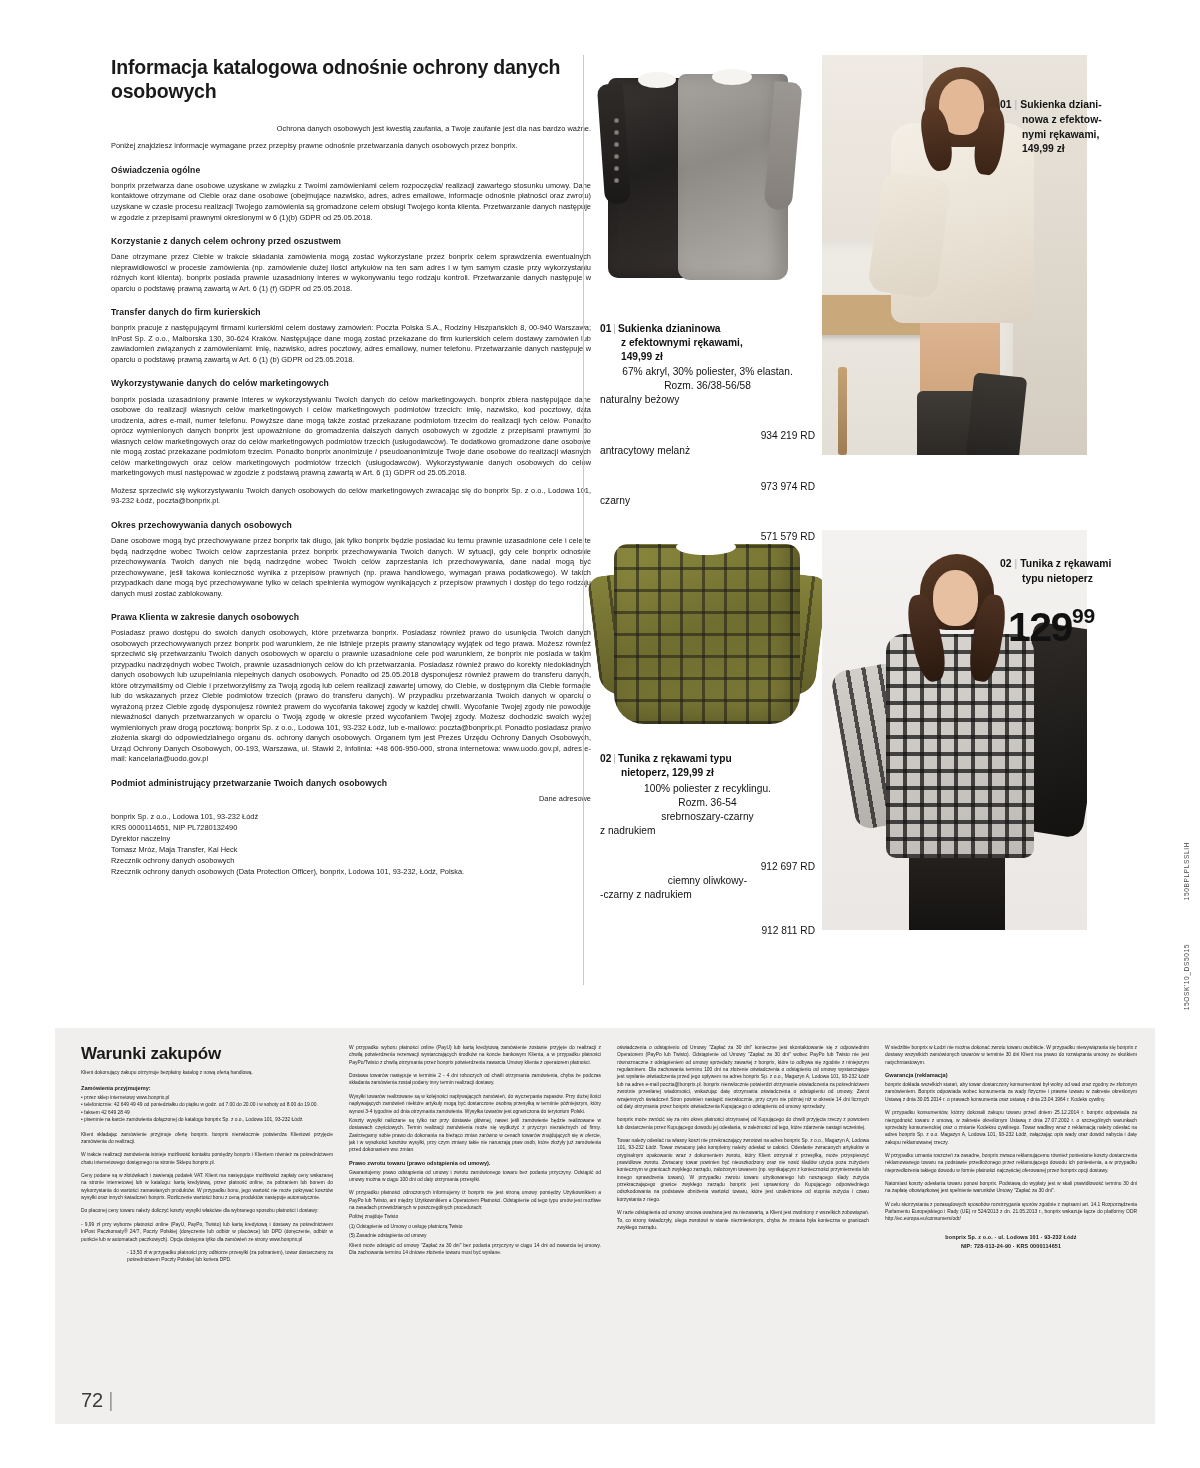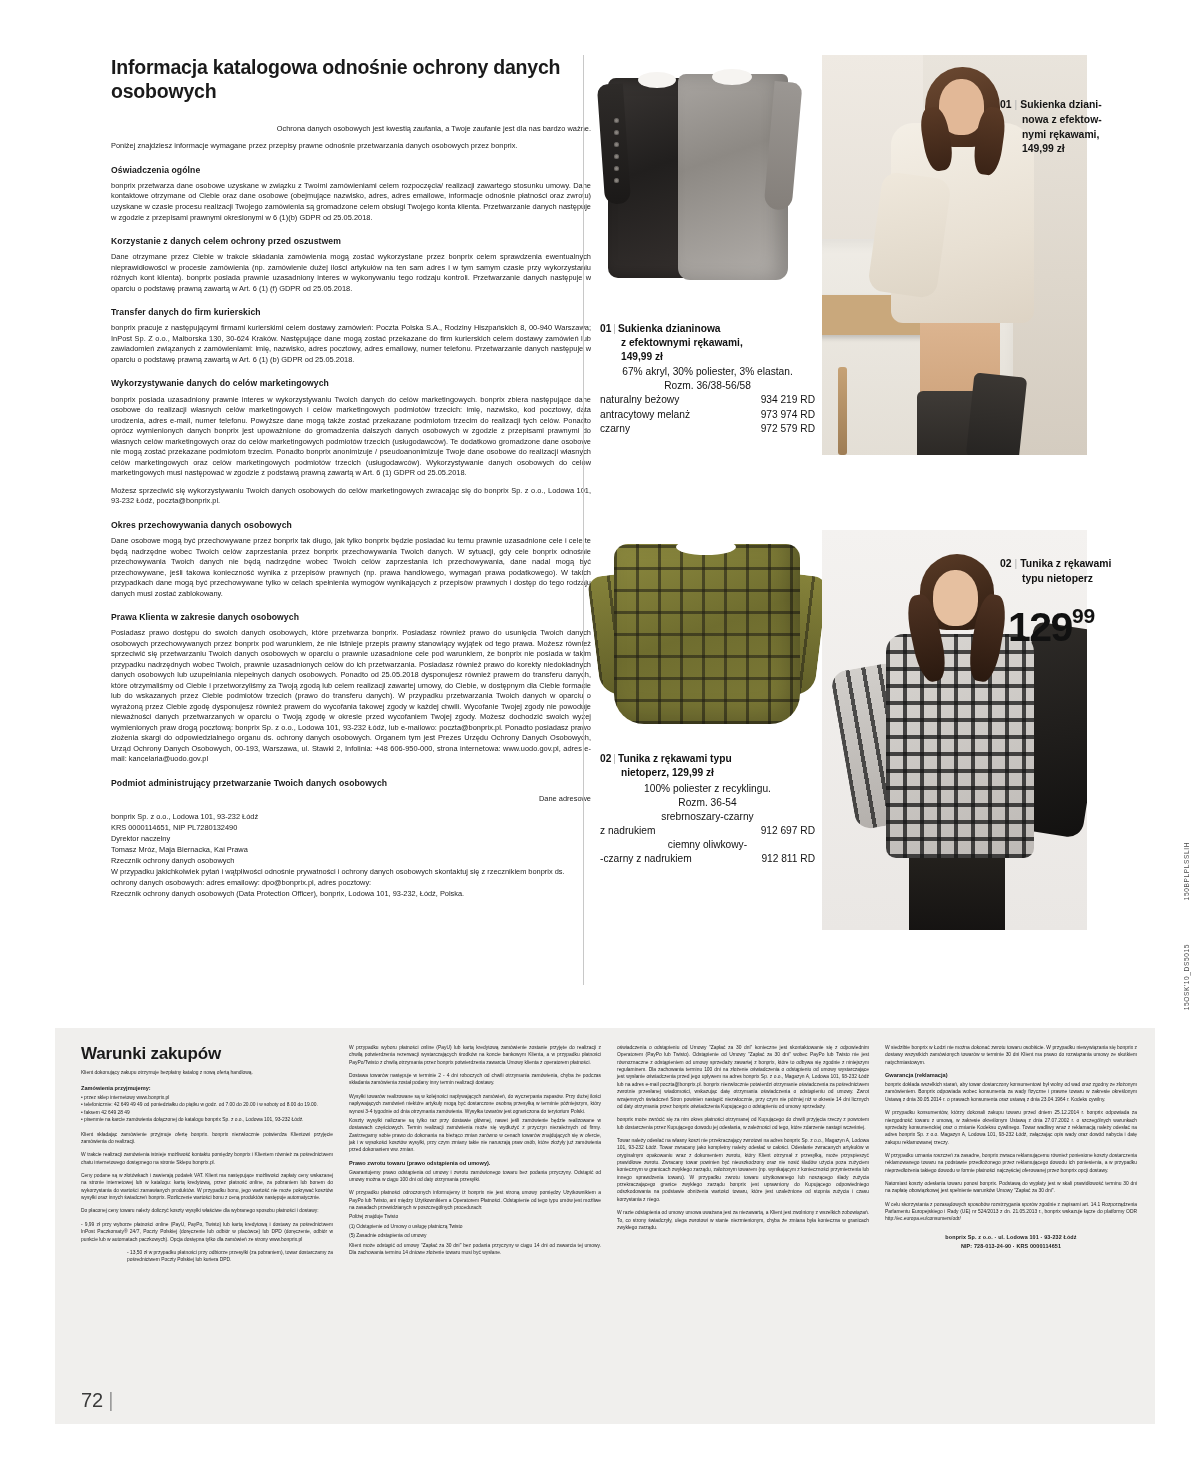--- a/index.html
+++ b/index.html
@@ -84,21 +84,21 @@
     font-size:10.2px; line-height:1.36; color:#111;
   }
   .prod-text .ttl {
     font-weight:bold; font-size:10.2px; line-height:1.35; margin-bottom:2px;
   }
   .prod-text .ttl .num { font-weight:bold; }
   .prod-text .ttl .bar { color:#b5b5b5; font-weight:normal; padding:0 2px; }
   .prod-text .ind { display:block; padding-left:21px; }
   .prod-text .desc { font-size:10.2px; line-height:1.38;text-align:center; }
   .colorrow { display:flex; justify-content:space-between; }
-  .colorrow span:last-child { white-space:nowrap; }
+  .colorrow span:last-child { white-space:nowrap;margin-top:36px; }
 
   
   .photo1 {
     position:absolute; left:822px; top:55px; width:265px; height:400px;
     overflow:hidden; background:#dcd6cd;
   }
   .ph1-bg { position:absolute; inset:0;
     background:linear-gradient(180deg,#e9e4dc 0%,#ded7cc 55%,#d4ccc0 100%); }
   .ph1-wallL { position:absolute; left:0; top:0; width:38%; height:62%;
     background:linear-gradient(180deg,#efeae3,#e4ded5); }
@@ -324,23 +324,22 @@
     <h2>Prawa Klienta w zakresie danych osobowych</h2>
     <p>Posiadasz prawo dostępu do swoich danych osobowych, które przetwarza bonprix. Posiadasz również prawo do usunięcia Twoich danych osobowych przechowywanych przez bonprix pod warunkiem, że nie istnieje przepis prawny stanowiący wyjątek od tego prawa. Możesz również sprzeciwić się przetwarzaniu Twoich danych osobowych w oparciu o prawnie uzasadnione cele pod warunkiem, że bonprix nie posiada w takim przypadku nadrzędnych wobec Twoich, prawnie uzasadnionych celów do ich przetwarzania. Posiadasz również prawo do korekty niedokładnych danych osobowych lub uzupełniania niepełnych danych osobowych. Ponadto od 25.05.2018 dysponujesz również prawem do transferu danych, które otrzymaliśmy od Ciebie i przetworzyliśmy za Twoją zgodą lub celem realizacji zawartej umowy, do Ciebie, w dostępnym dla Ciebie formacie lub do wskazanych przez Ciebie podmiotów trzecich (prawo do transferu danych). W przypadku przetwarzania Twoich danych w oparciu o wyrażoną przez Ciebie zgodę dysponujesz również prawem do wycofania takowej zgody w każdej chwili. Wycofanie Twojej zgody nie powoduje nieważności danych przetwarzanych w oparciu o Twoją zgodę w okresie przed wycofaniem Twojej zgody. Możesz dochodzić swoich wyżej wymienionych praw drogą pocztową: bonprix Sp. z o.o., Lodowa 101, 93-232 Łódź, lub e-mailowo: poczta@bonprix.pl. Ponadto posiadasz prawo złożenia skargi do odpowiedzialnego organu ds. ochrony danych osobowych. Organem tym jest Prezes Urzędu Ochrony Danych Osobowych, Urząd Ochrony Danych Osobowych, 00-193, Warszawa, ul. Stawki 2, Infolinia: +48 606-950-000, strona internetowa: www.uodo.gov.pl, adres e-mail: kancelaria@uodo.gov.pl</p>
 
     <h2>Podmiot administrujący przetwarzanie Twoich danych osobowych</h2>
     <p class="nojust" style="margin-bottom:3px">Dane adresowe</p>
 
     <div class="addr-block">
       <div>bonprix Sp. z o.o., Lodowa 101, 93-232 Łódź</div>
       <div>KRS 0000114651, NIP PL7280132490</div>
       <div>Dyrektor naczelny</div>
-      <div>Tomasz Mróz,  Maja Biernacka, Kai Prawa</div>
+      <div>Tomasz Mróz,  Maja Transfer, Kai Heck</div>
       <div>Rzecznik ochrony danych osobowych</div>
-      <div>W przypadku jakichkolwiek pytań i wątpliwości odnośnie prywatności i ochrony danych osobowych skontaktuj się z rzecznikiem bonprix ds. ochrony danych osobowych: adres emailowy: dpo@bonprix.pl, adres pocztowy:</div>
       <div>Rzecznik ochrony danych osobowych (Data Protection Officer), bonprix, Lodowa 101, 93-232, Łódź, Polska.</div>
     </div>
   </div>
 
   <div class="vrule"></div>
 
   <div class="prod1-img">
     <div class="dress-black">
       <div class="studrow" style="left:6px;top:40px"></div>
       <div class="studrow" style="left:6px;top:52px"></div>
@@ -363,21 +362,21 @@
     <div class="desc colorrow">
       <span>naturalny beżowy</span>
       <span>934 219 RD</span>
     </div>
     <div class="desc colorrow">
       <span>antracytowy melanż</span>
       <span>973 974 RD</span>
     </div>
     <div class="desc colorrow">
       <span>czarny</span>
-      <span>972 579 RD</span>
+      <span>571 579 RD</span>
     </div>
   </div>
 
   <div class="photo1">
     <div class="ph1-bg"></div>
     <div class="ph1-wallL"></div>
     <div class="ph1-chair"></div>
     <div class="ph1-chairarm"></div>
     <div class="ph1-leg1"></div>
     <div class="ph1-leg2"></div>

